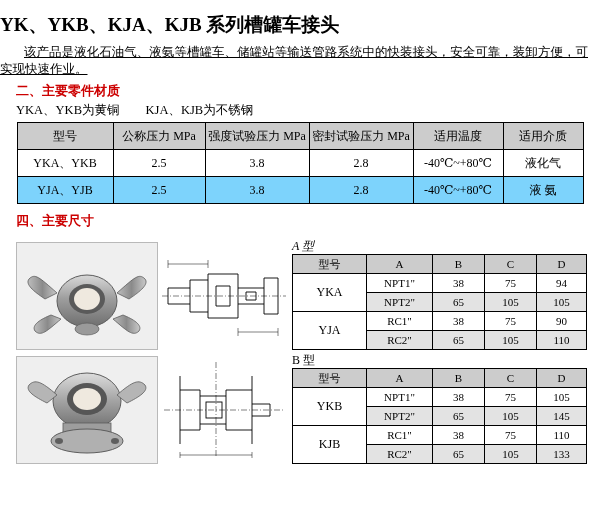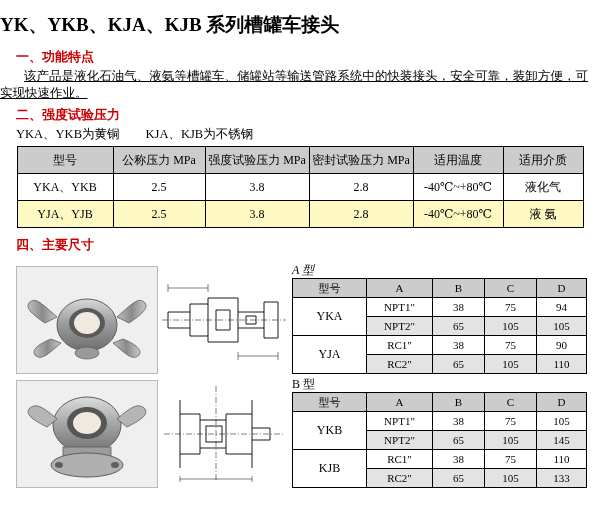--- a/index.html
+++ b/index.html
@@ -69,21 +69,21 @@
     font-size: 12px;
     height: 26px;
     padding: 0 2px;
     font-family: "Liberation Serif", "DejaVu Serif", serif;
   }
   table.spec th {
     background: #cccccc;
     font-weight: normal;
   }
   table.spec td.shade {
-    background: #fef9c3;
+    background: #7dd3fc;
   }
 
   
   .dims {
     position: relative;
     margin-top: 4px;
     width: 600px;
     height: 240px;
   }
   .img-box {
@@ -128,24 +128,23 @@
   table.dim td.shade { background: #e3e3e3; }
   table.dim td.model { font-size: 12px; }
 </style>
 </head>
 <body>
 
 <div class="page">
 
   <div class="title">YK、YKB、KJA、KJB 系列槽罐车接头</div>
 
-  <div class="section-head">一、功能特点</div>
   <div class="para">该产品是液化石油气、液氨等槽罐车、储罐站等输送管路系统中的快装接头，安全可靠，装卸方便，可实现快速作业。</div>
 
-  <div class="section-head">二、强度试验压力</div>
+  <div class="section-head">二、主要零件材质</div>
   <div class="para2">
     <span>YKA、YKB为黄铜</span><span class="gap"></span><span>KJA、KJB为不锈钢</span>
   </div>
 
 
   <table class="spec">
     <colgroup>
       <col style="width:96px">
         <col style="width:92px">
         <col style="width:104px">

